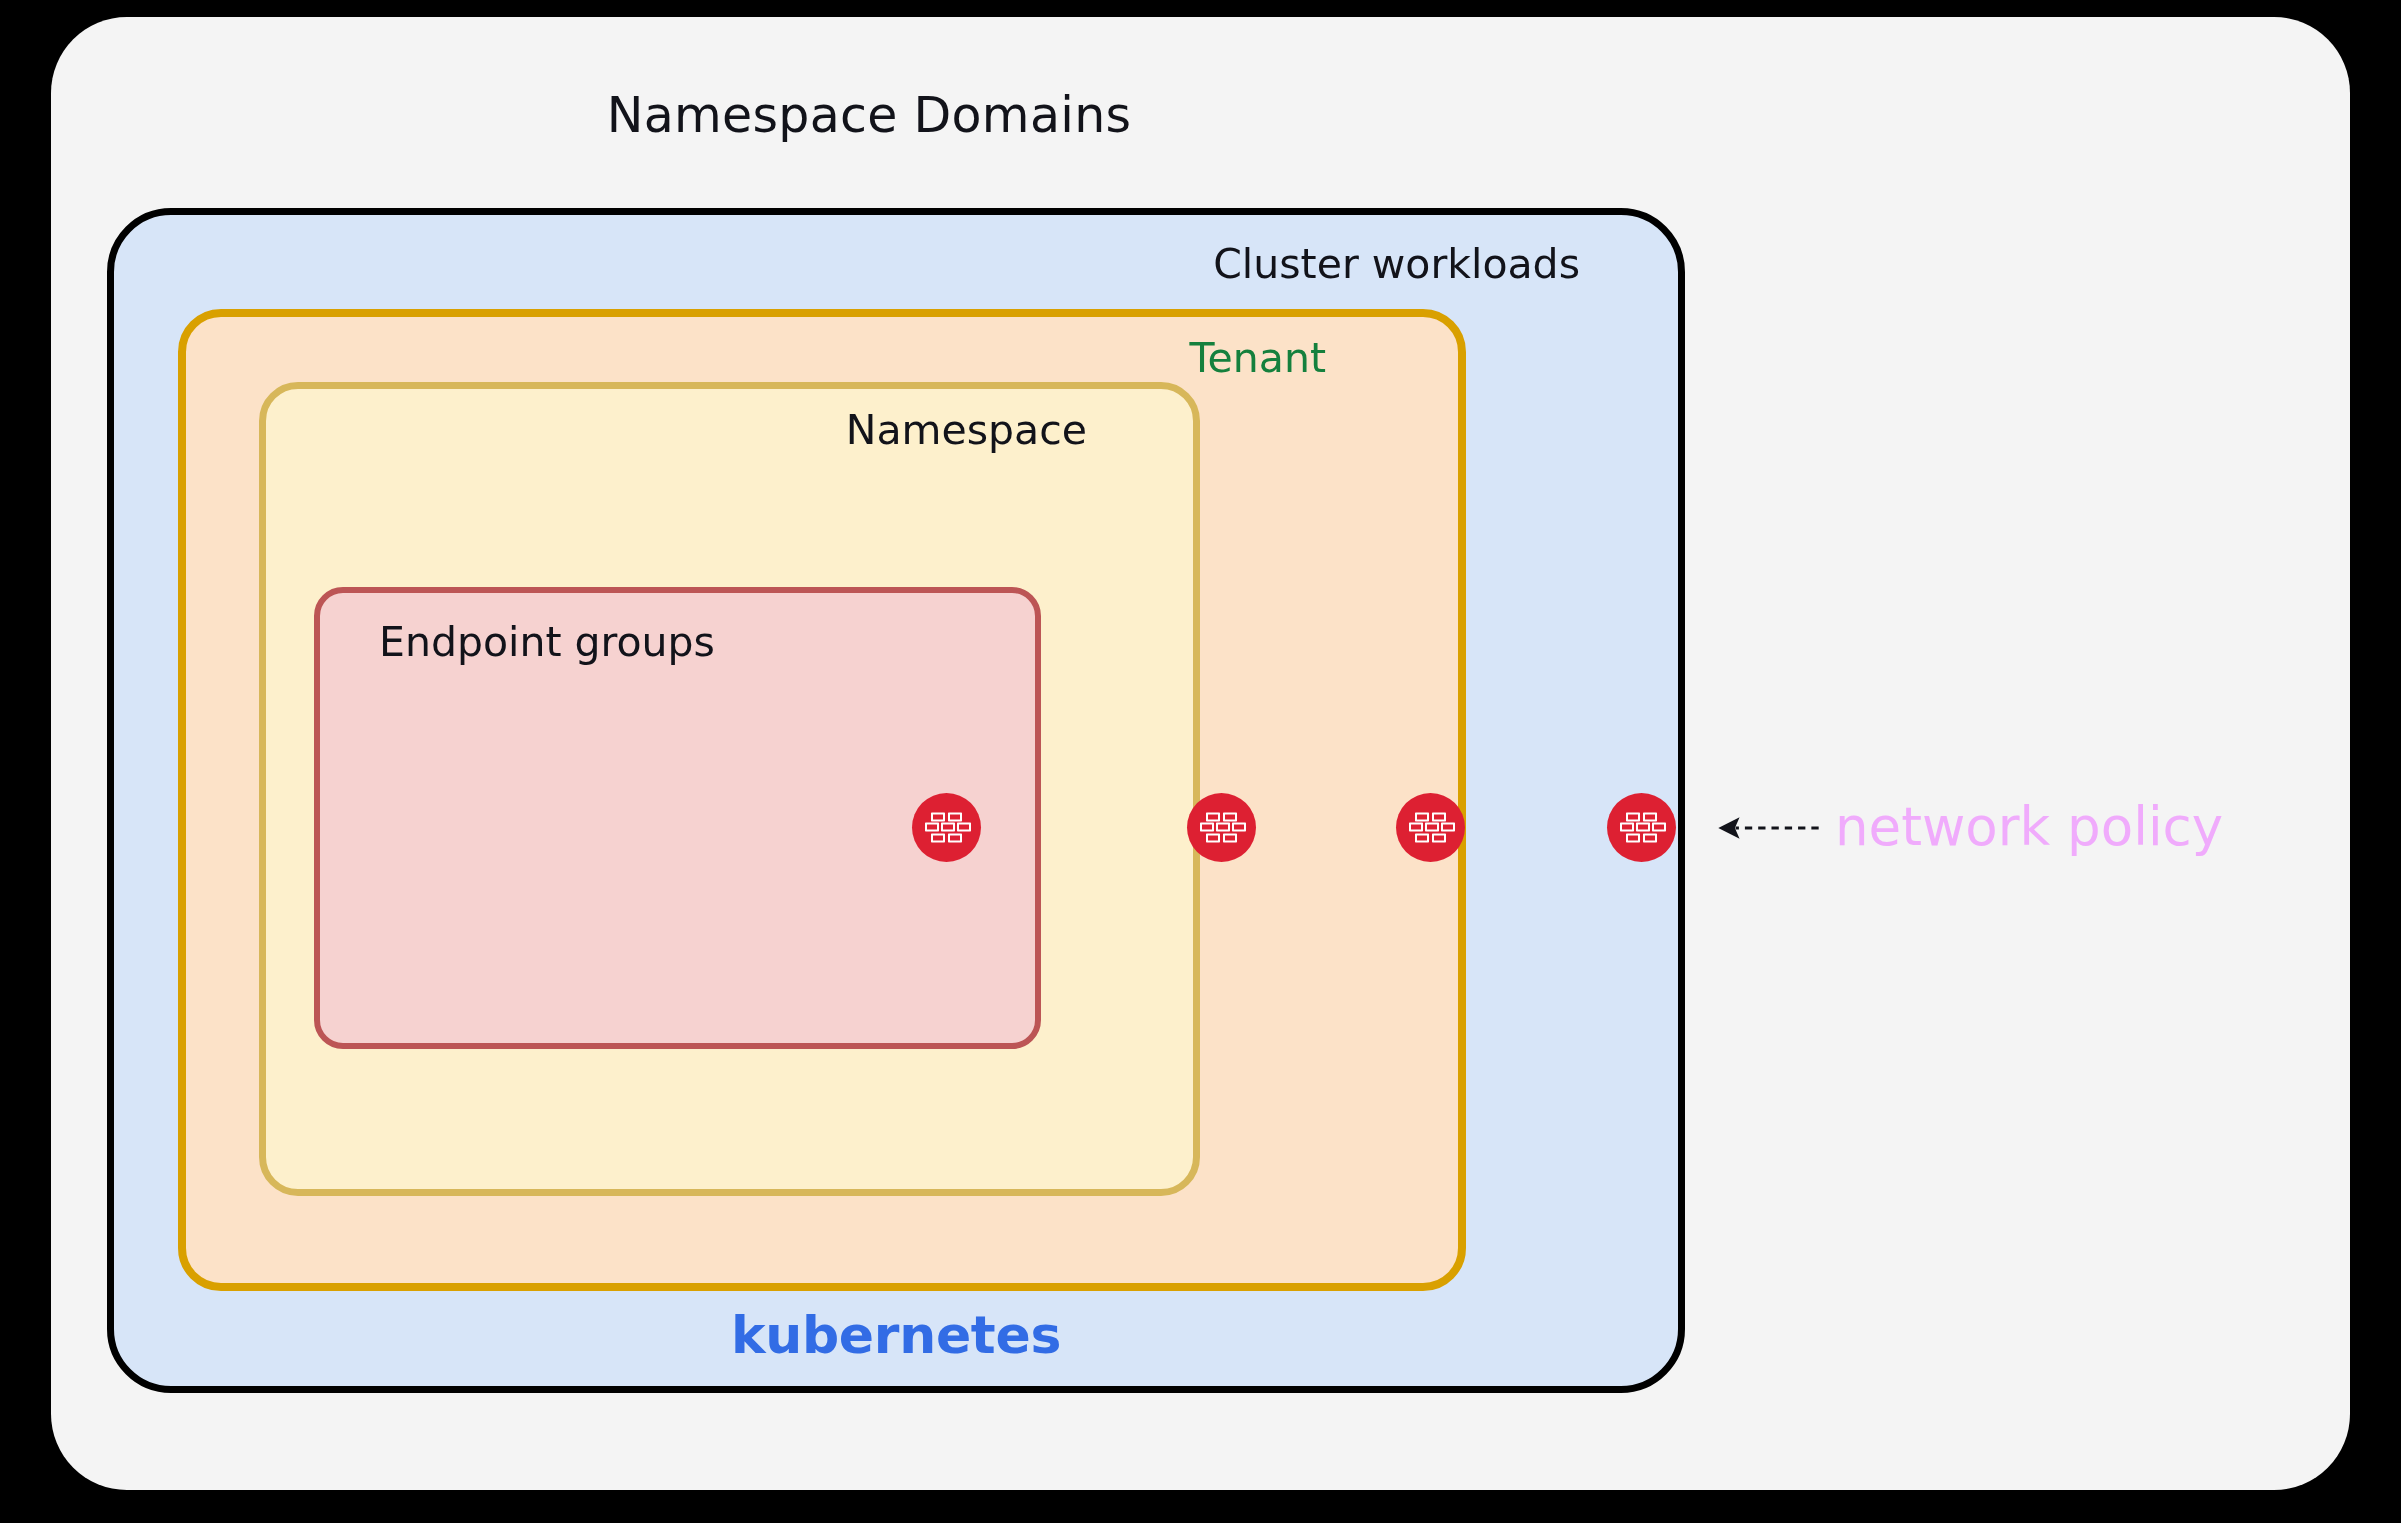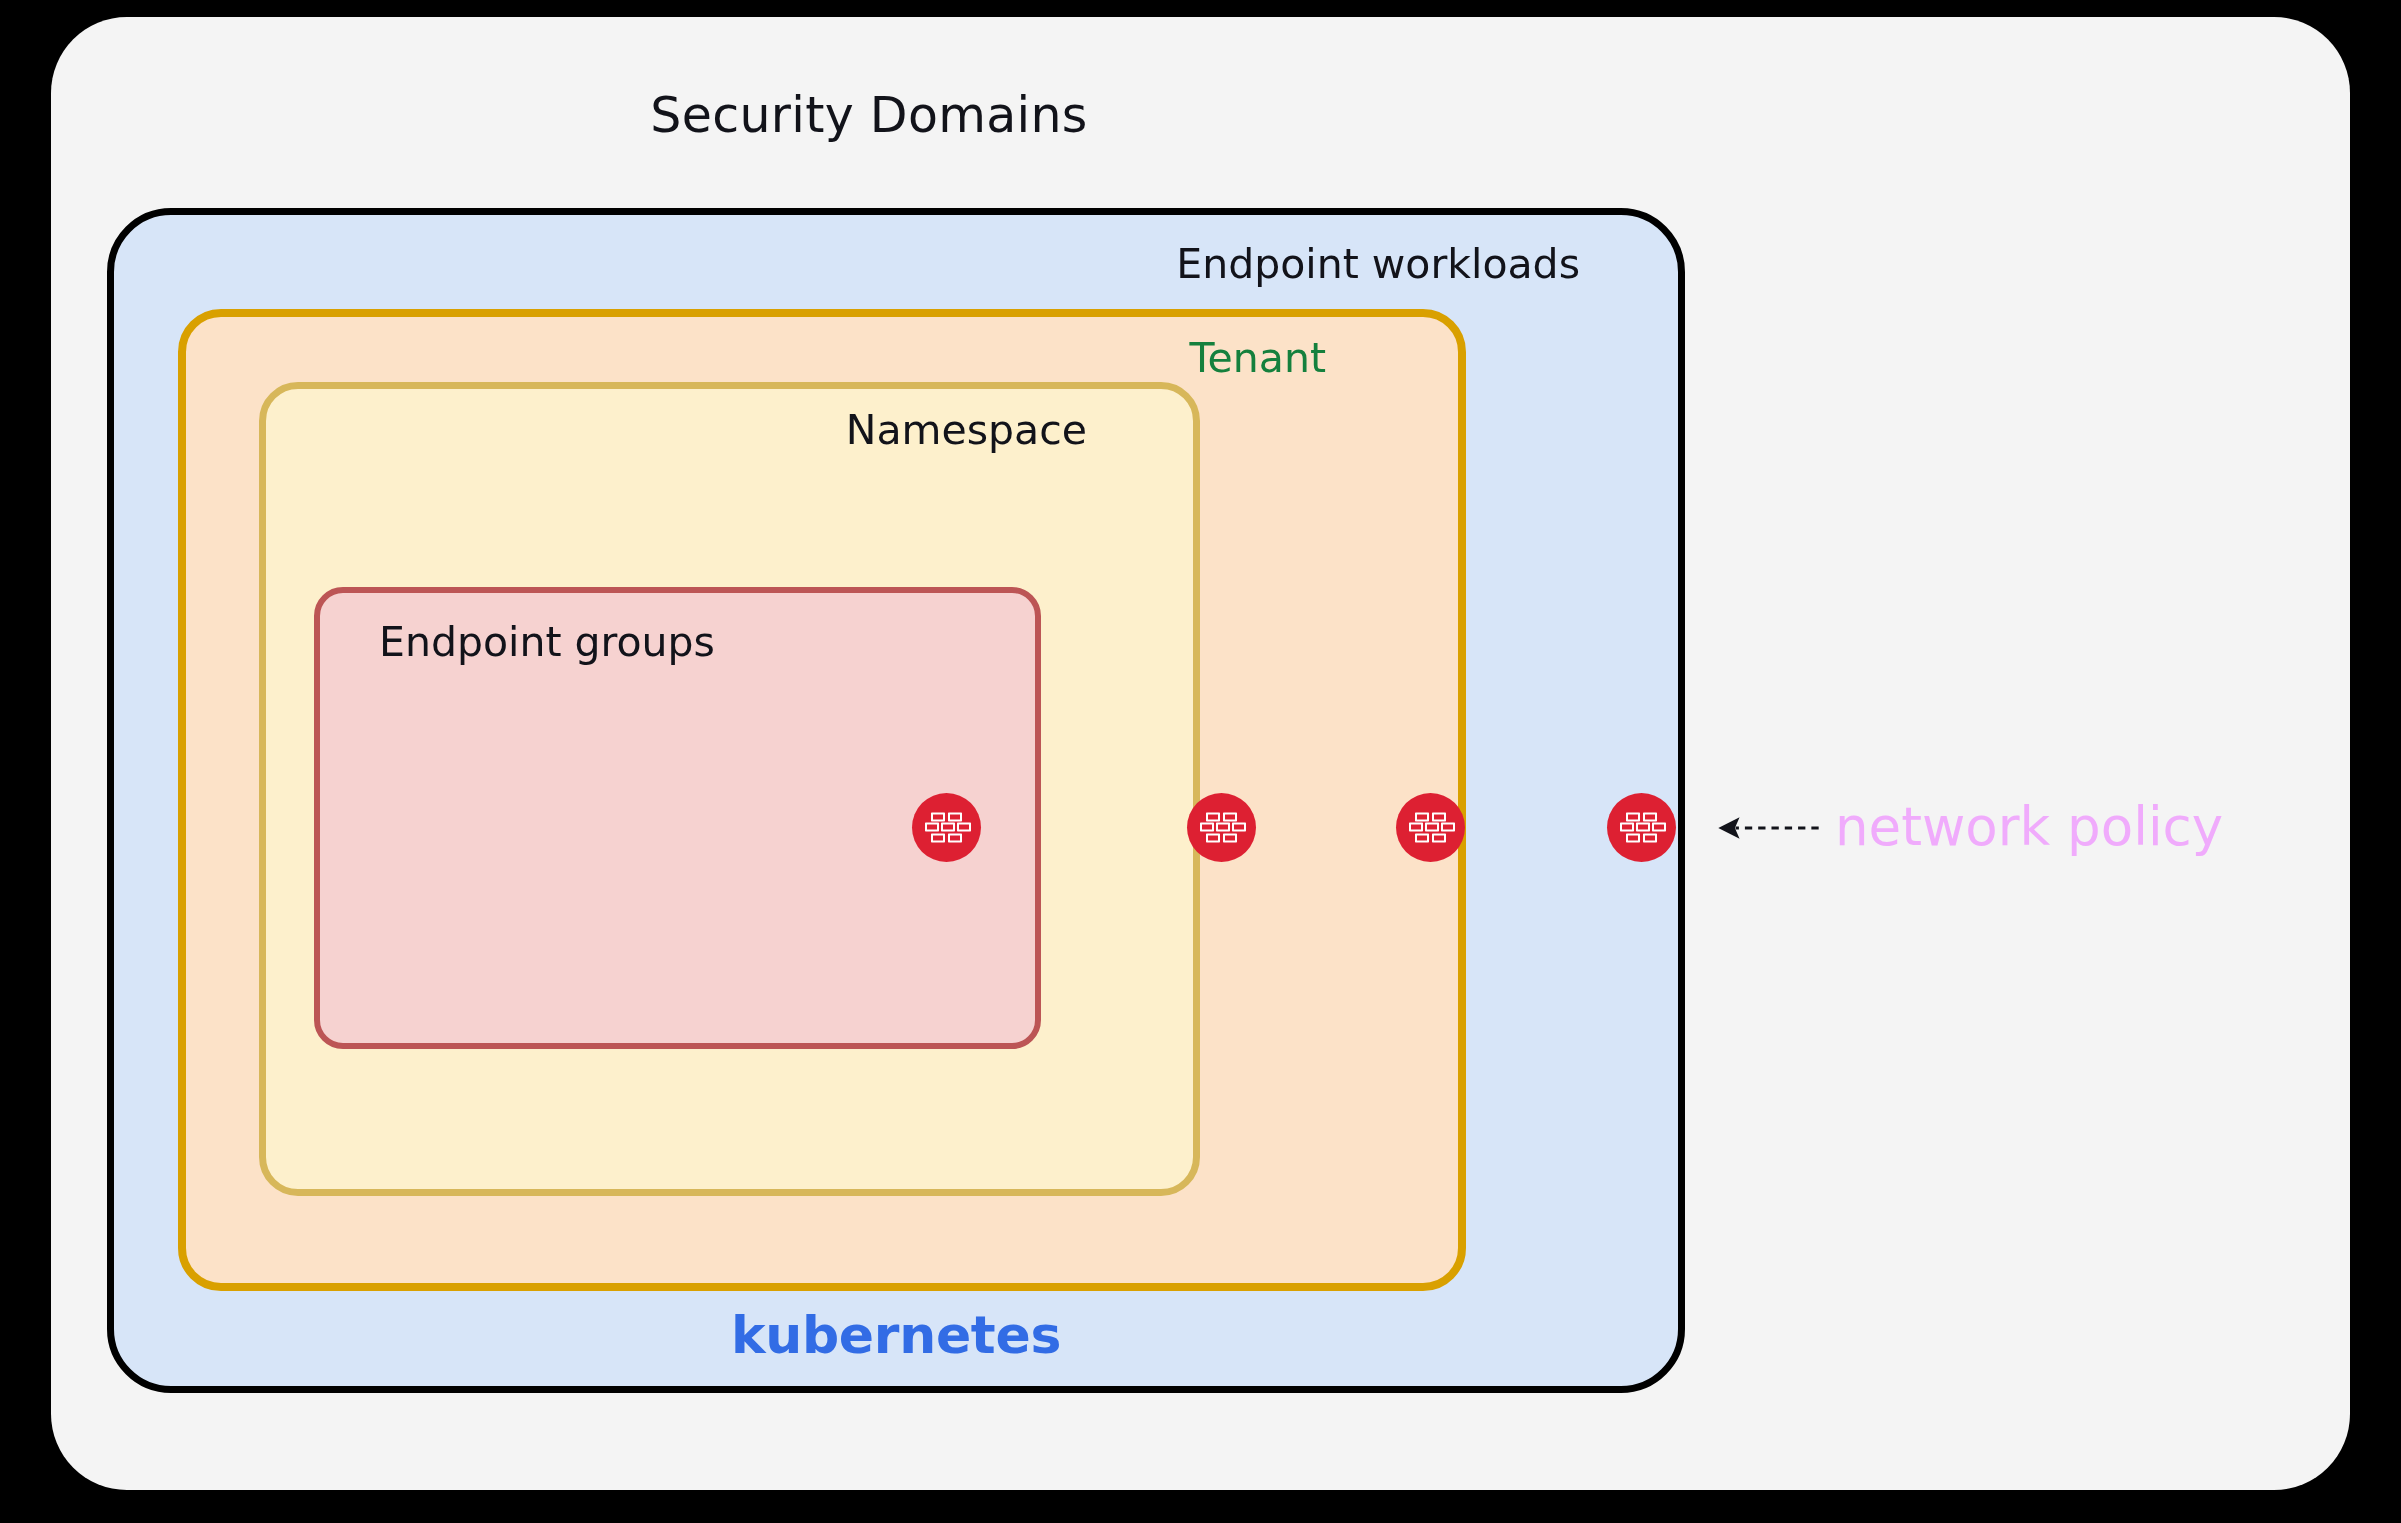--- a/index.html
+++ b/index.html
@@ -198,25 +198,25 @@
     white-space: nowrap;
   }
 </style>
 </head>
 <body>
 
 <div id="canvas">
 
   <div class="outer-panel">
 
-    <div class="title-security-domains">Security Domains</div>
+    <div class="title-security-domains">Namespace Domains</div>
   </div>
 
   <div class="cluster-box">
-    <div class="label-cluster">Endpoint workloads</div>
+    <div class="label-cluster">Cluster workloads</div>
 
     <div class="label-kubernetes">kubernetes</div>
   </div>
 
   <div class="tenant-box">
     <div class="label-tenant">Tenant</div>
   </div>
 
   <div class="namespace-box">
     <div class="label-namespace">Namespace</div>

